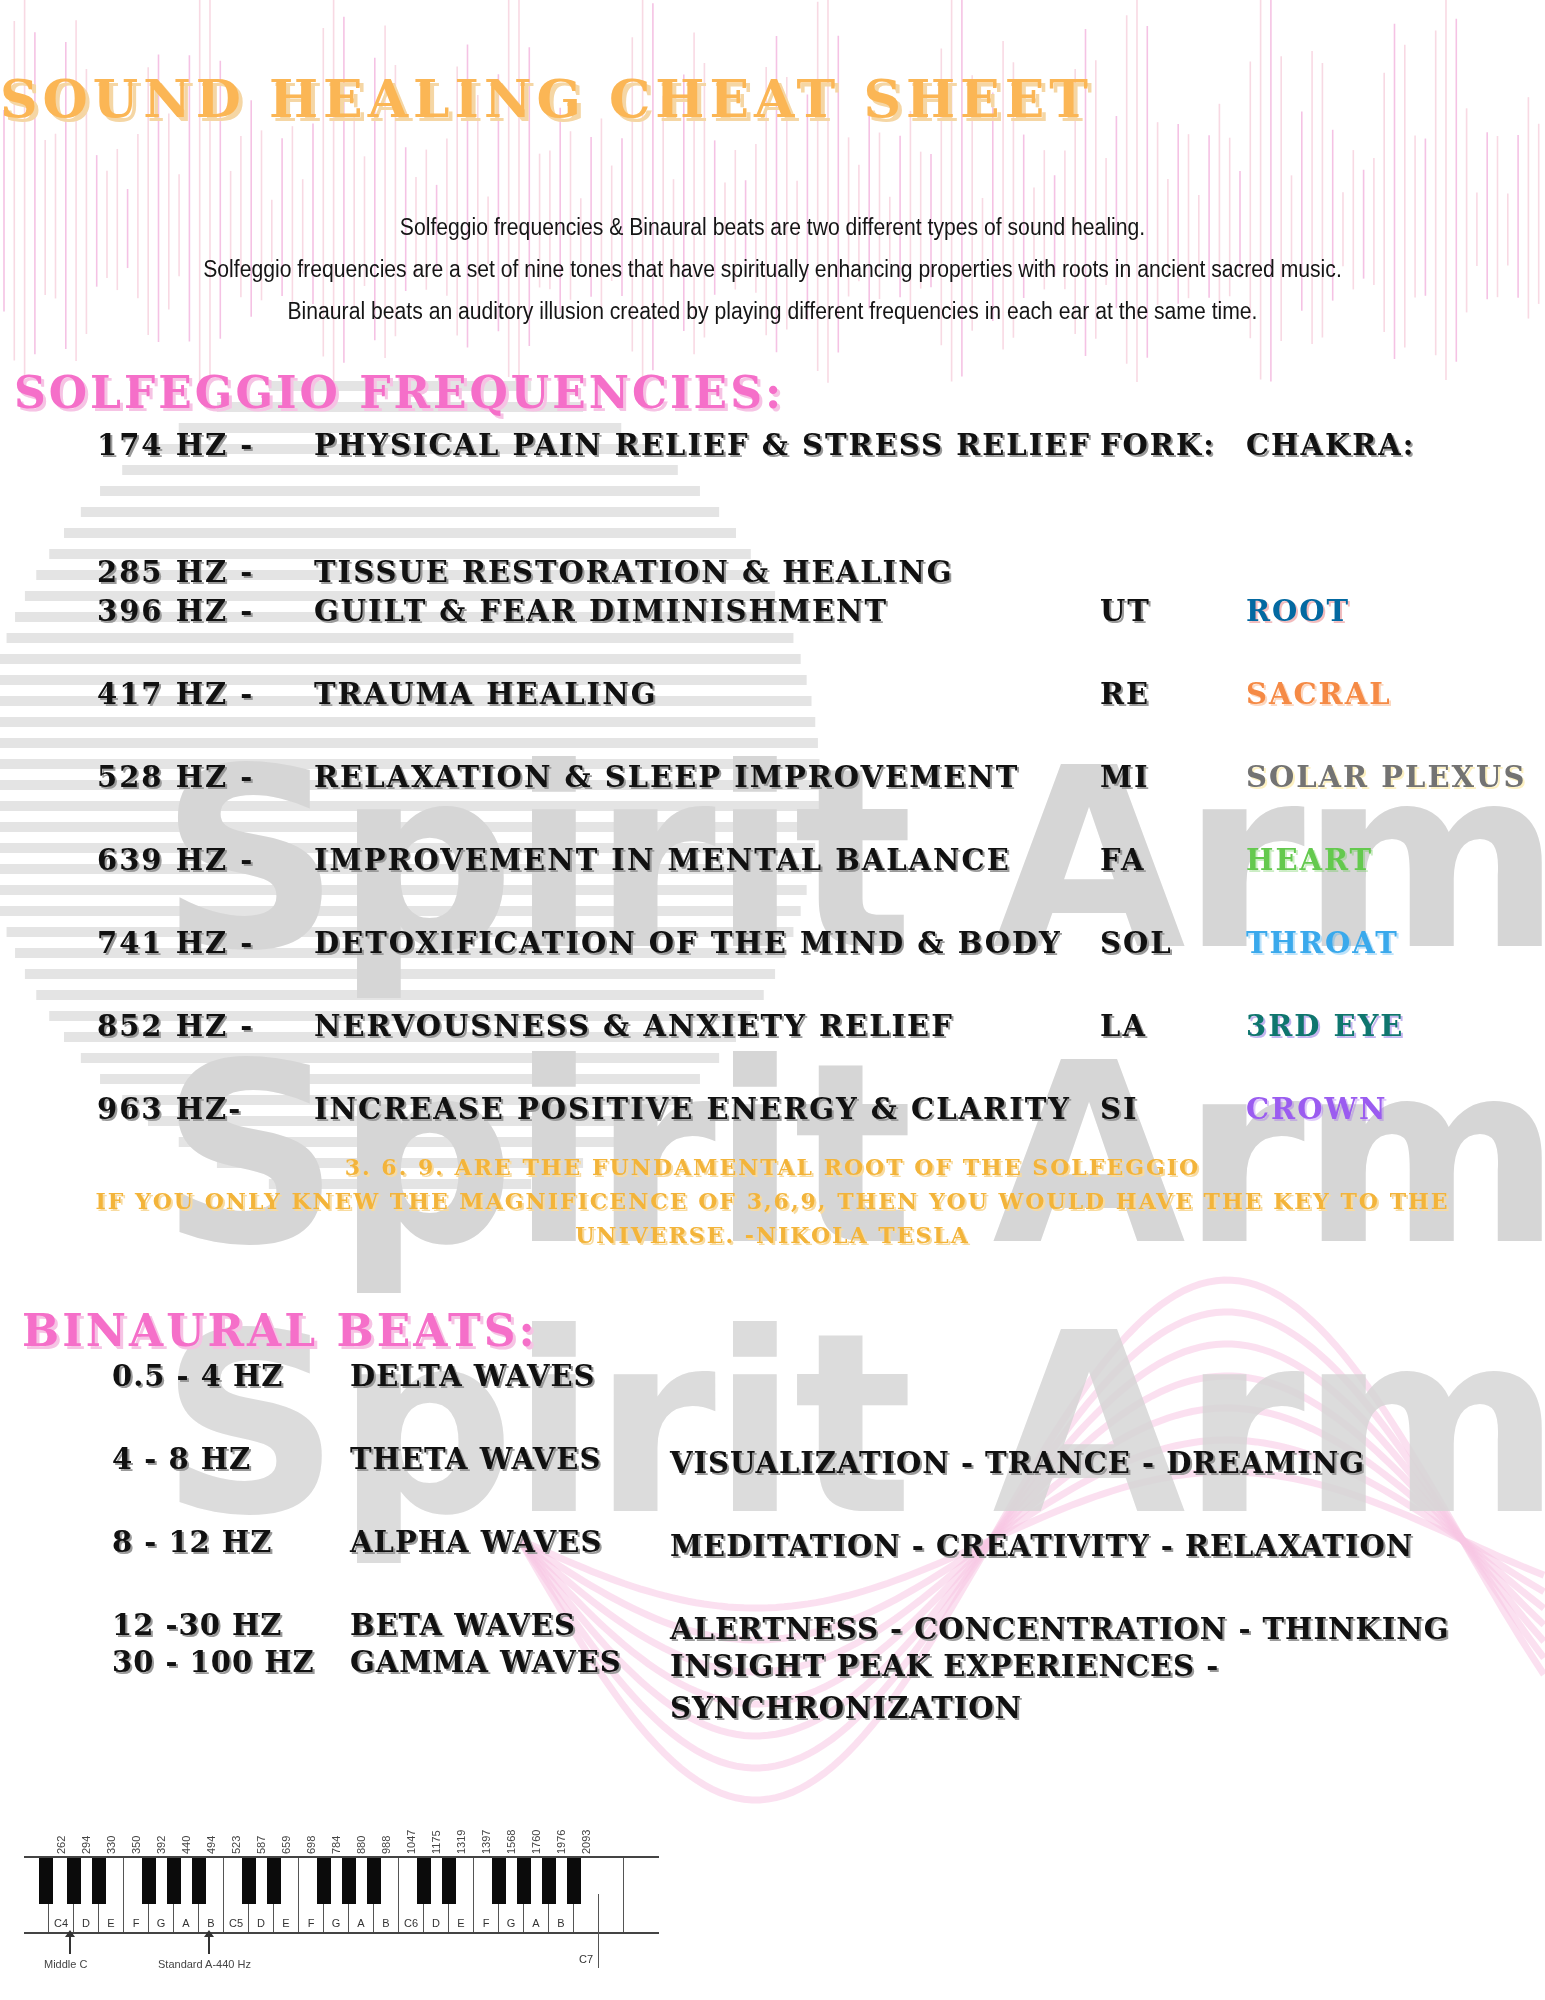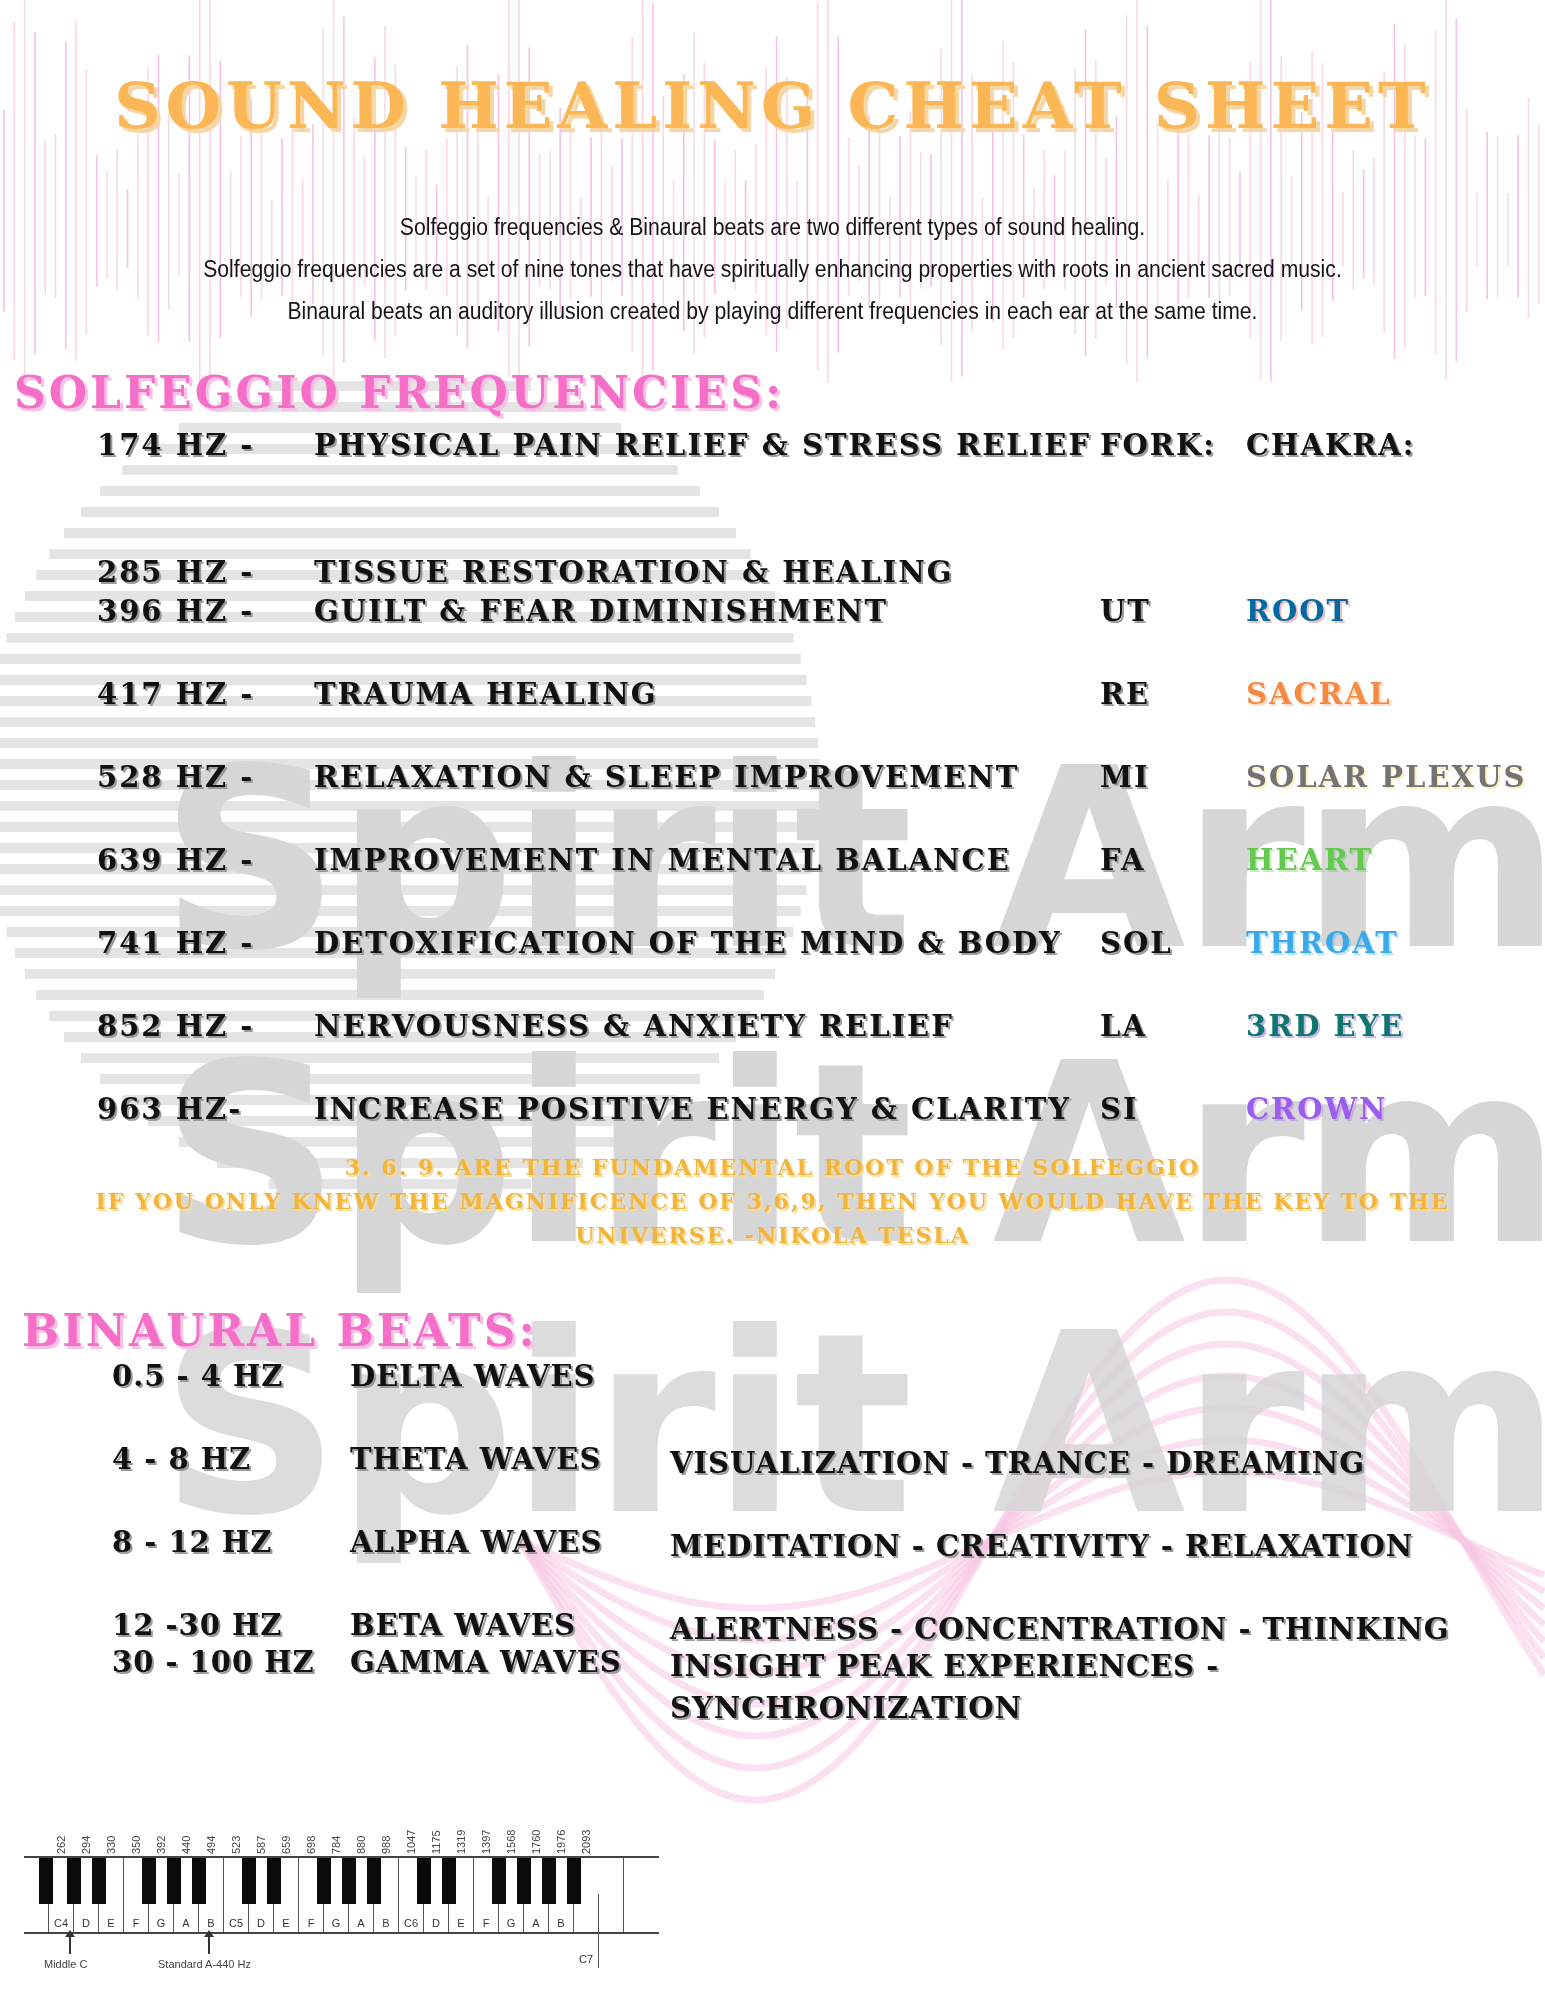--- a/index.html
+++ b/index.html
@@ -11,22 +11,22 @@
   .watermark {
     position: absolute; font-family: "DejaVu Sans", sans-serif; font-weight: bold;
     color: #d6d6d6; font-size: 250px; letter-spacing: -4px; white-space: nowrap; line-height: 1;
   }
   .wm1 { left: 160px; top: 735px; }
   .wm2 { left: 160px; top: 1030px; }
   .wm3 { left: 160px; top: 1300px; }
 
   
   .title {
-    position: absolute; left: 0; width: 1545px; top: 68px; text-align: center;
-    font-family: "DejaVu Serif", serif; font-weight: bold; font-size: 64px; letter-spacing: 5px;
+    position: absolute; left: 0; width: 1545px; top: 68px; 
+    font-family: "DejaVu Serif", serif; font-weight: bold; font-size: 52px; letter-spacing: 5px;
     color: #fbb655; text-shadow: 4px 4px 0 #f5d6a4;
   }
   .intro {
     position: absolute; left: 0; width: 1545px; top: 206px; text-align: center;
     font-family: "Liberation Sans", sans-serif; font-size: 23px; line-height: 42px; color: #151515;
     transform: scaleX(0.92); transform-origin: center top;
   }
 
   .section-title {
     position: absolute; font-family: "DejaVu Serif", serif; font-weight: bold;

